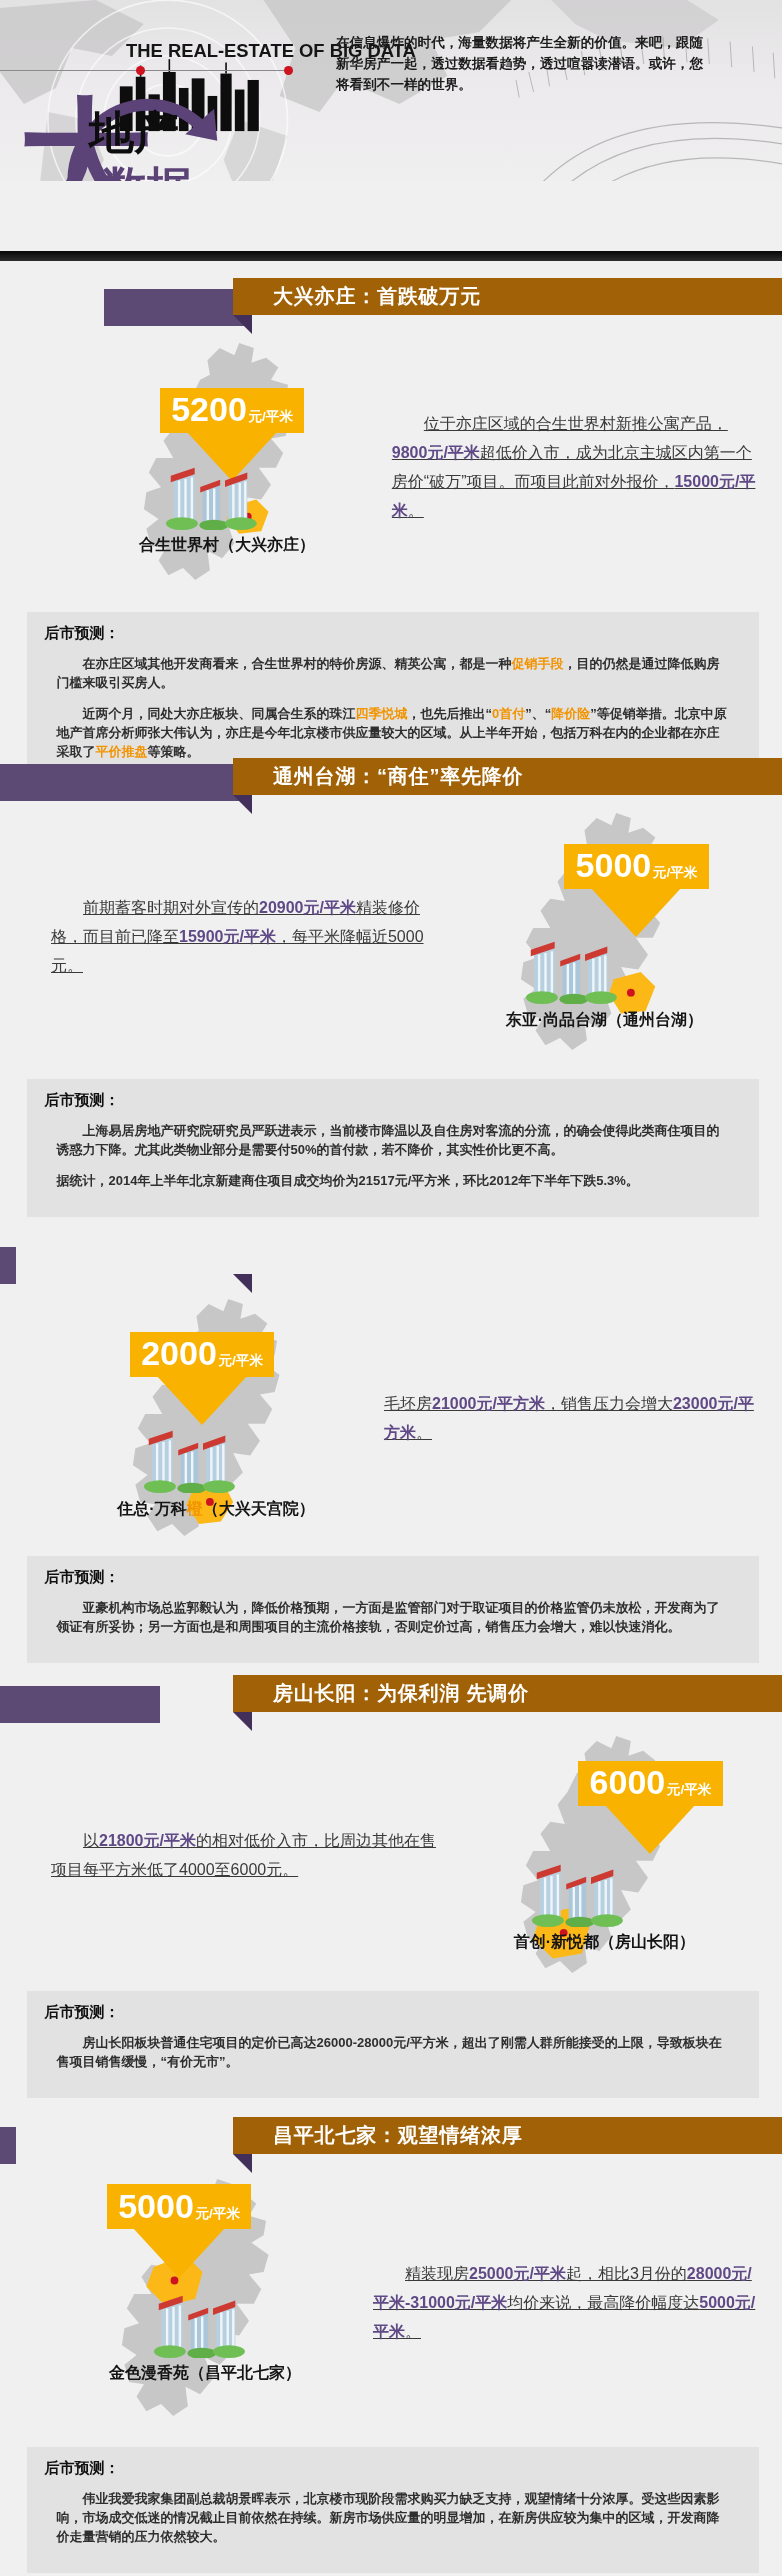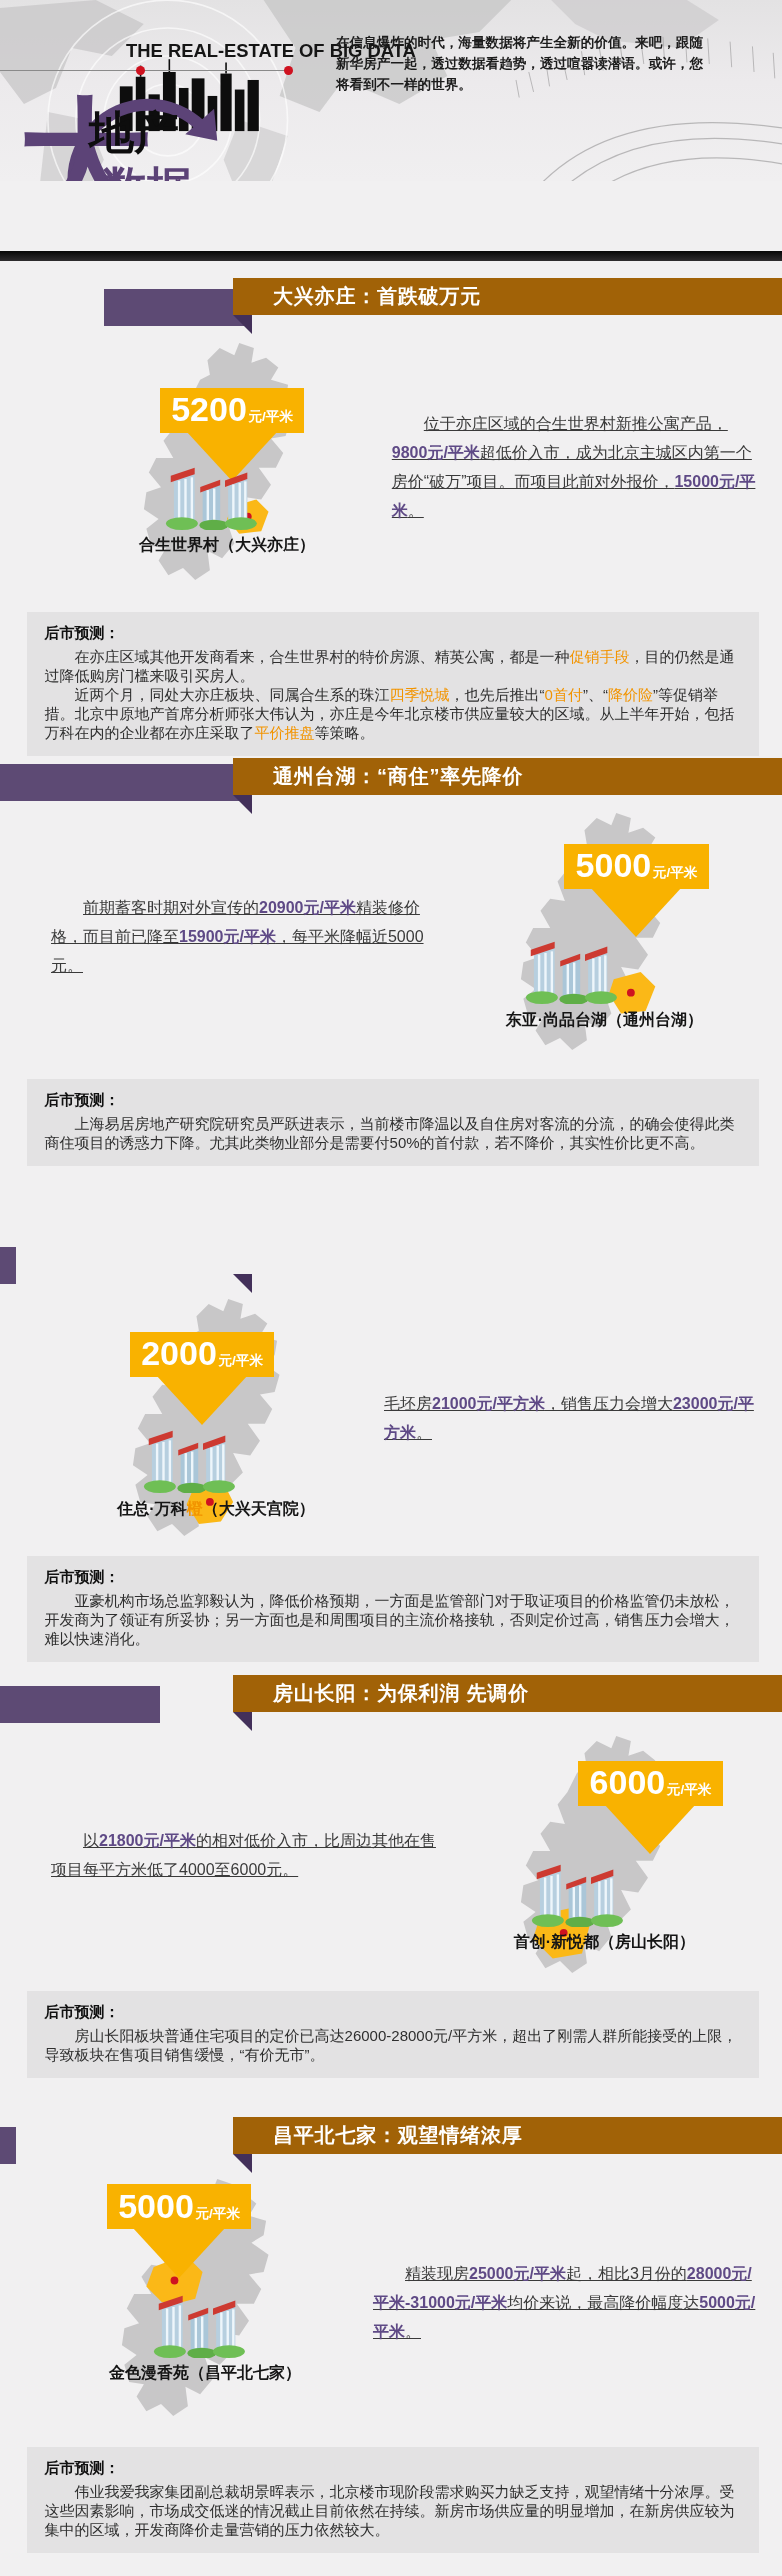--- a/index.html
+++ b/index.html
@@ -54,21 +54,21 @@
   .badge-num{color:#fff;font-size:34px;font-weight:bold;line-height:37px;}
   .badge-unit{color:#fff;font-size:13.6px;font-weight:bold;margin-left:1.6px;}
   .badge-arrow{width:0;height:0;border-left:46px solid transparent;border-right:46px solid transparent;
                border-top:50px solid #f9b200;margin-top:-1.6px;}
   .bldg{position:absolute;}
   .proj-label{position:absolute;width:100%;text-align:center;font-size:16px;font-weight:bold;color:#151515;}
 
   
   .fbox{position:absolute;left:27px;width:697px;background:#e3e2e3;padding:11.2px 17.6px 14.4px 17.6px;}
   .fbox .ft{font-size:15px;font-weight:bold;color:#111;margin:0 0 4.8px 0;}
-  .fbox p{margin:0;font-size:15px;line-height:19px;color:#2f2f2f;}
+  .fbox p{margin:12px;font-size:13px;line-height:19px;color:#2f2f2f;font-weight:bold;}
   .fbox p.ind{text-indent:2em;}
 
   svg{display:block;}
 </style>
 </head>
 <body>
 
 <div id="header">
   <svg id="hdr-decor" width="782" height="251" viewBox="0 0 979 314">
 
@@ -252,20 +252,21 @@
         <ellipse cx="66" cy="78" rx="18" ry="7" fill="#5fae47"></ellipse>
         <ellipse cx="100" cy="76" rx="20" ry="8" fill="#6fbf55"></ellipse>
     </svg>
     <div class="proj-label" style="top:214px;"><span>东亚·尚品台湖（通州台湖）</span></div>
   </div>
 </div>
 <div class="fbox" style="top:1079px;">
   <p class="ft">后市预测：</p>
   <div>
       <p class="ind"><span>上海易居房地产研究院研究员严跃进表示，当前楼市降温以及自住房对客流的分流，的确会使得此类商住项目的诱惑力下降。尤其此类物业部分是需要付50%的首付款，若不降价，其实性价比更不高。</span></p>
+      <p><span>据统计，2014年上半年北京新建商住项目成交均价为21517元/平方米，环比2012年下半年下跌5.3%。</span></p>
     </div>
 </div>
 
 <div class="ribbon rb-d" style="top:1237px;">
   <div class="tail"></div>
   <div class="fold"></div>
 </div>
 <div class="content" style="top:1282px;height:272px;">
   <div class="mapcol" style="margin-left:56px;">
     <svg class="mapsvg" width="320" height="281" viewBox="0 0 200 230">

